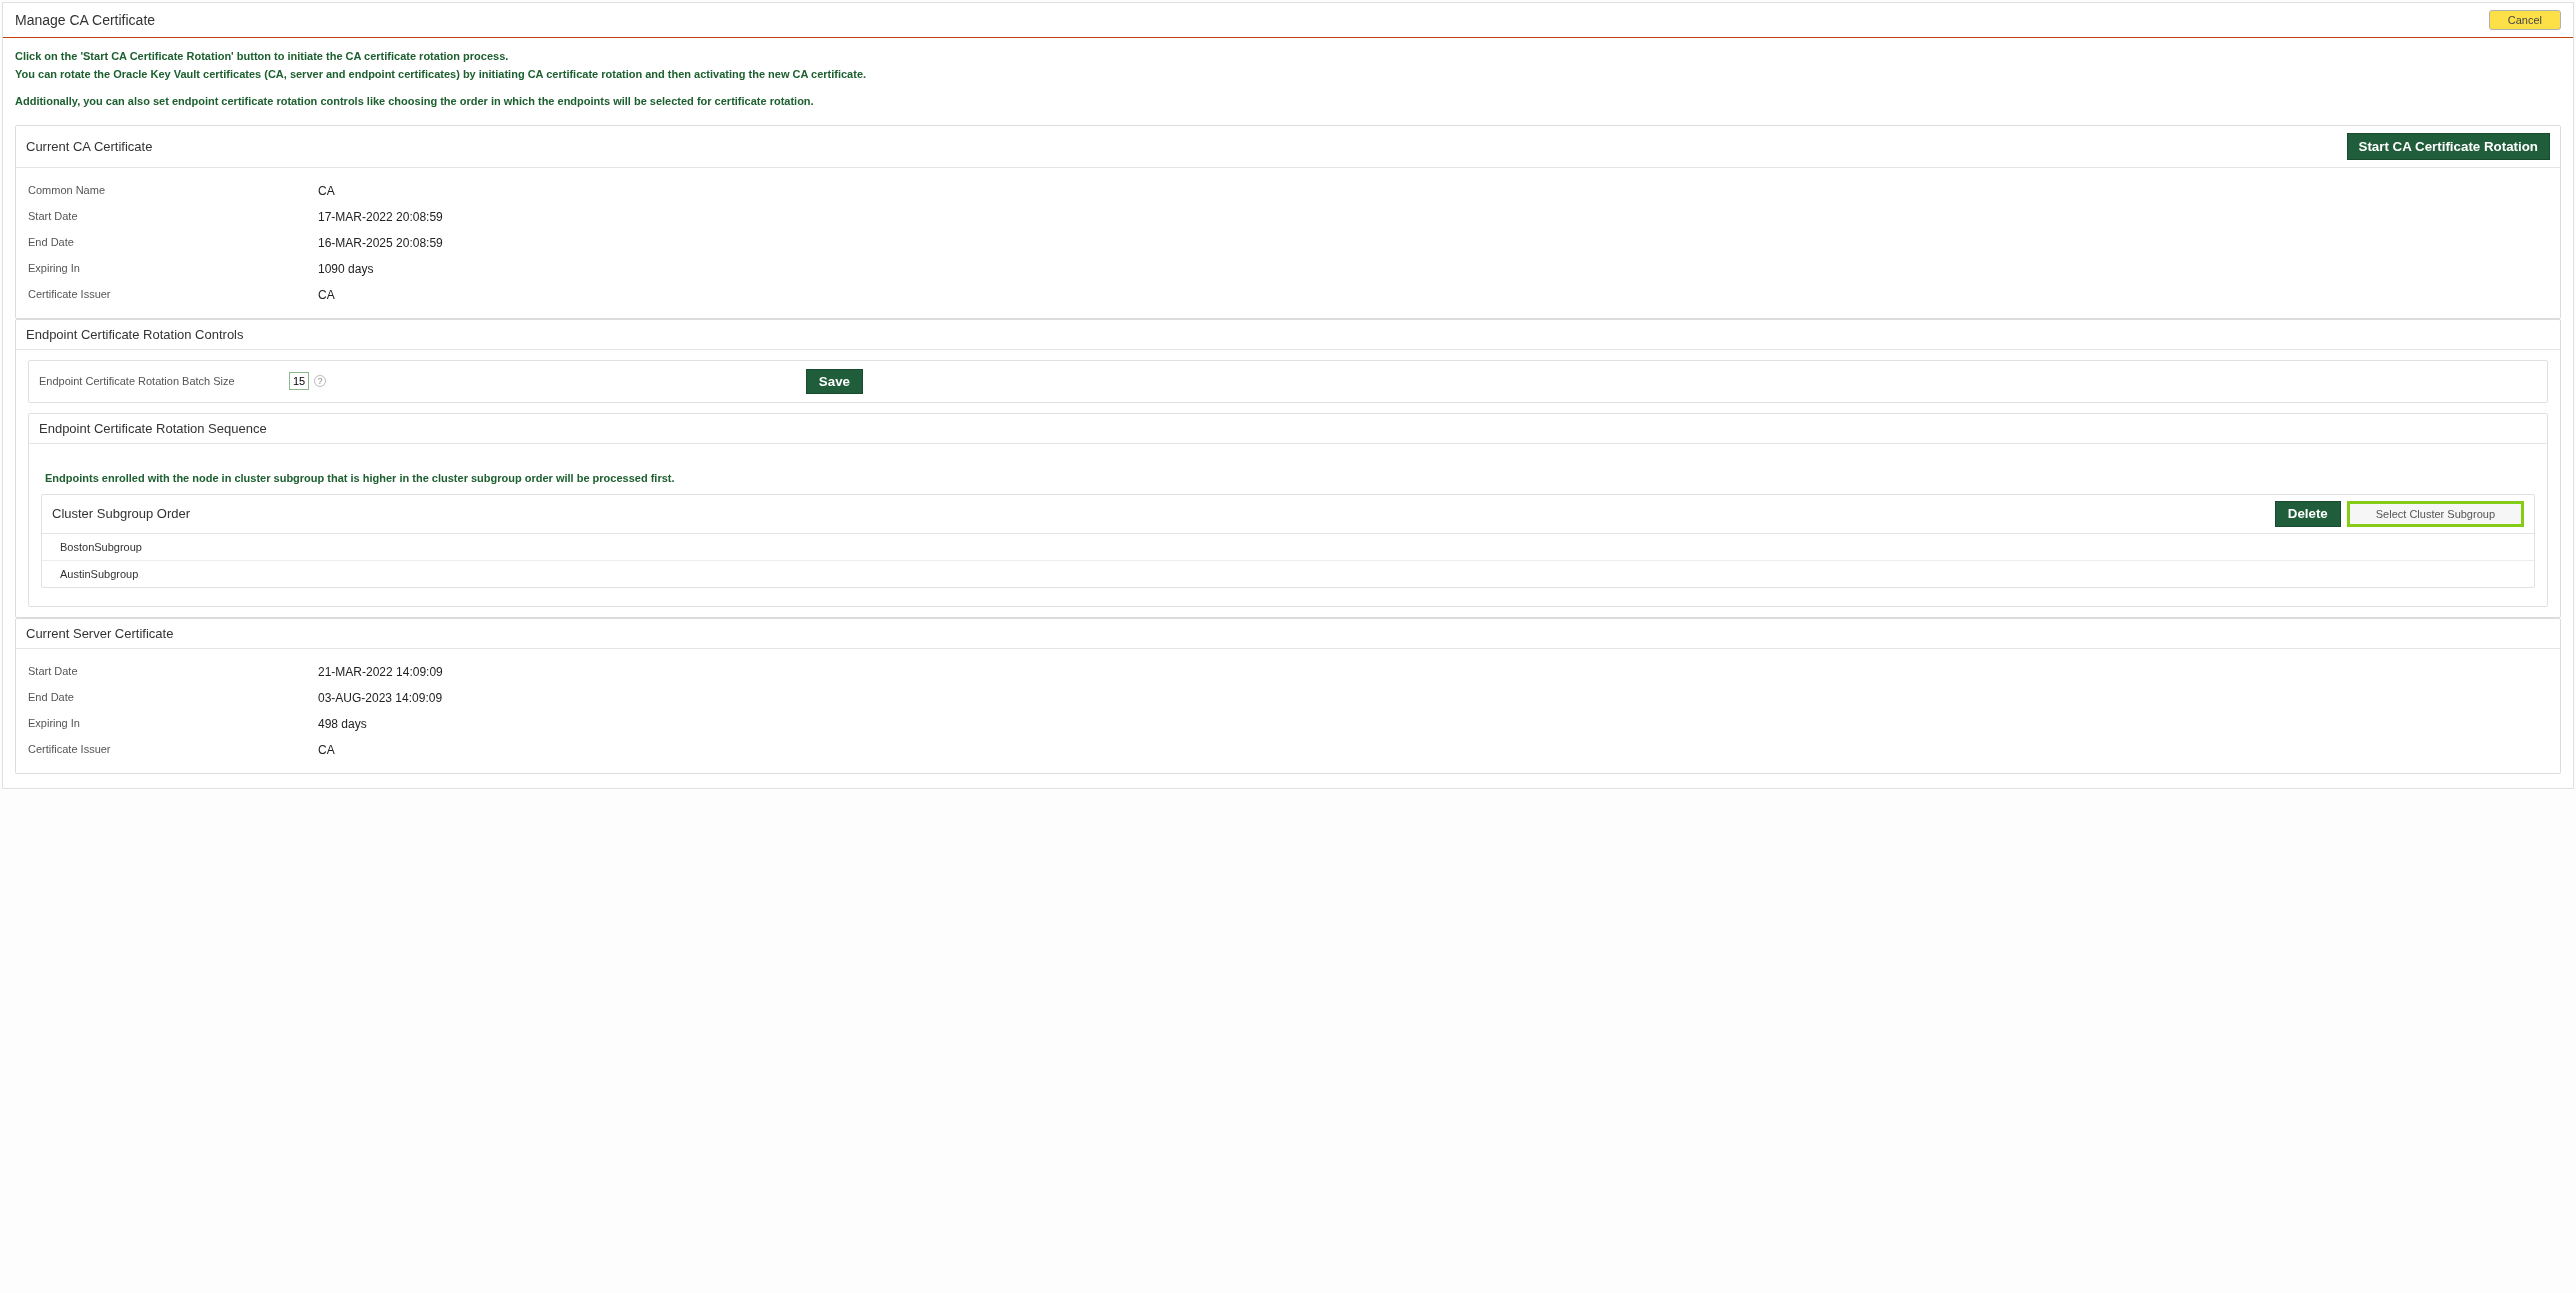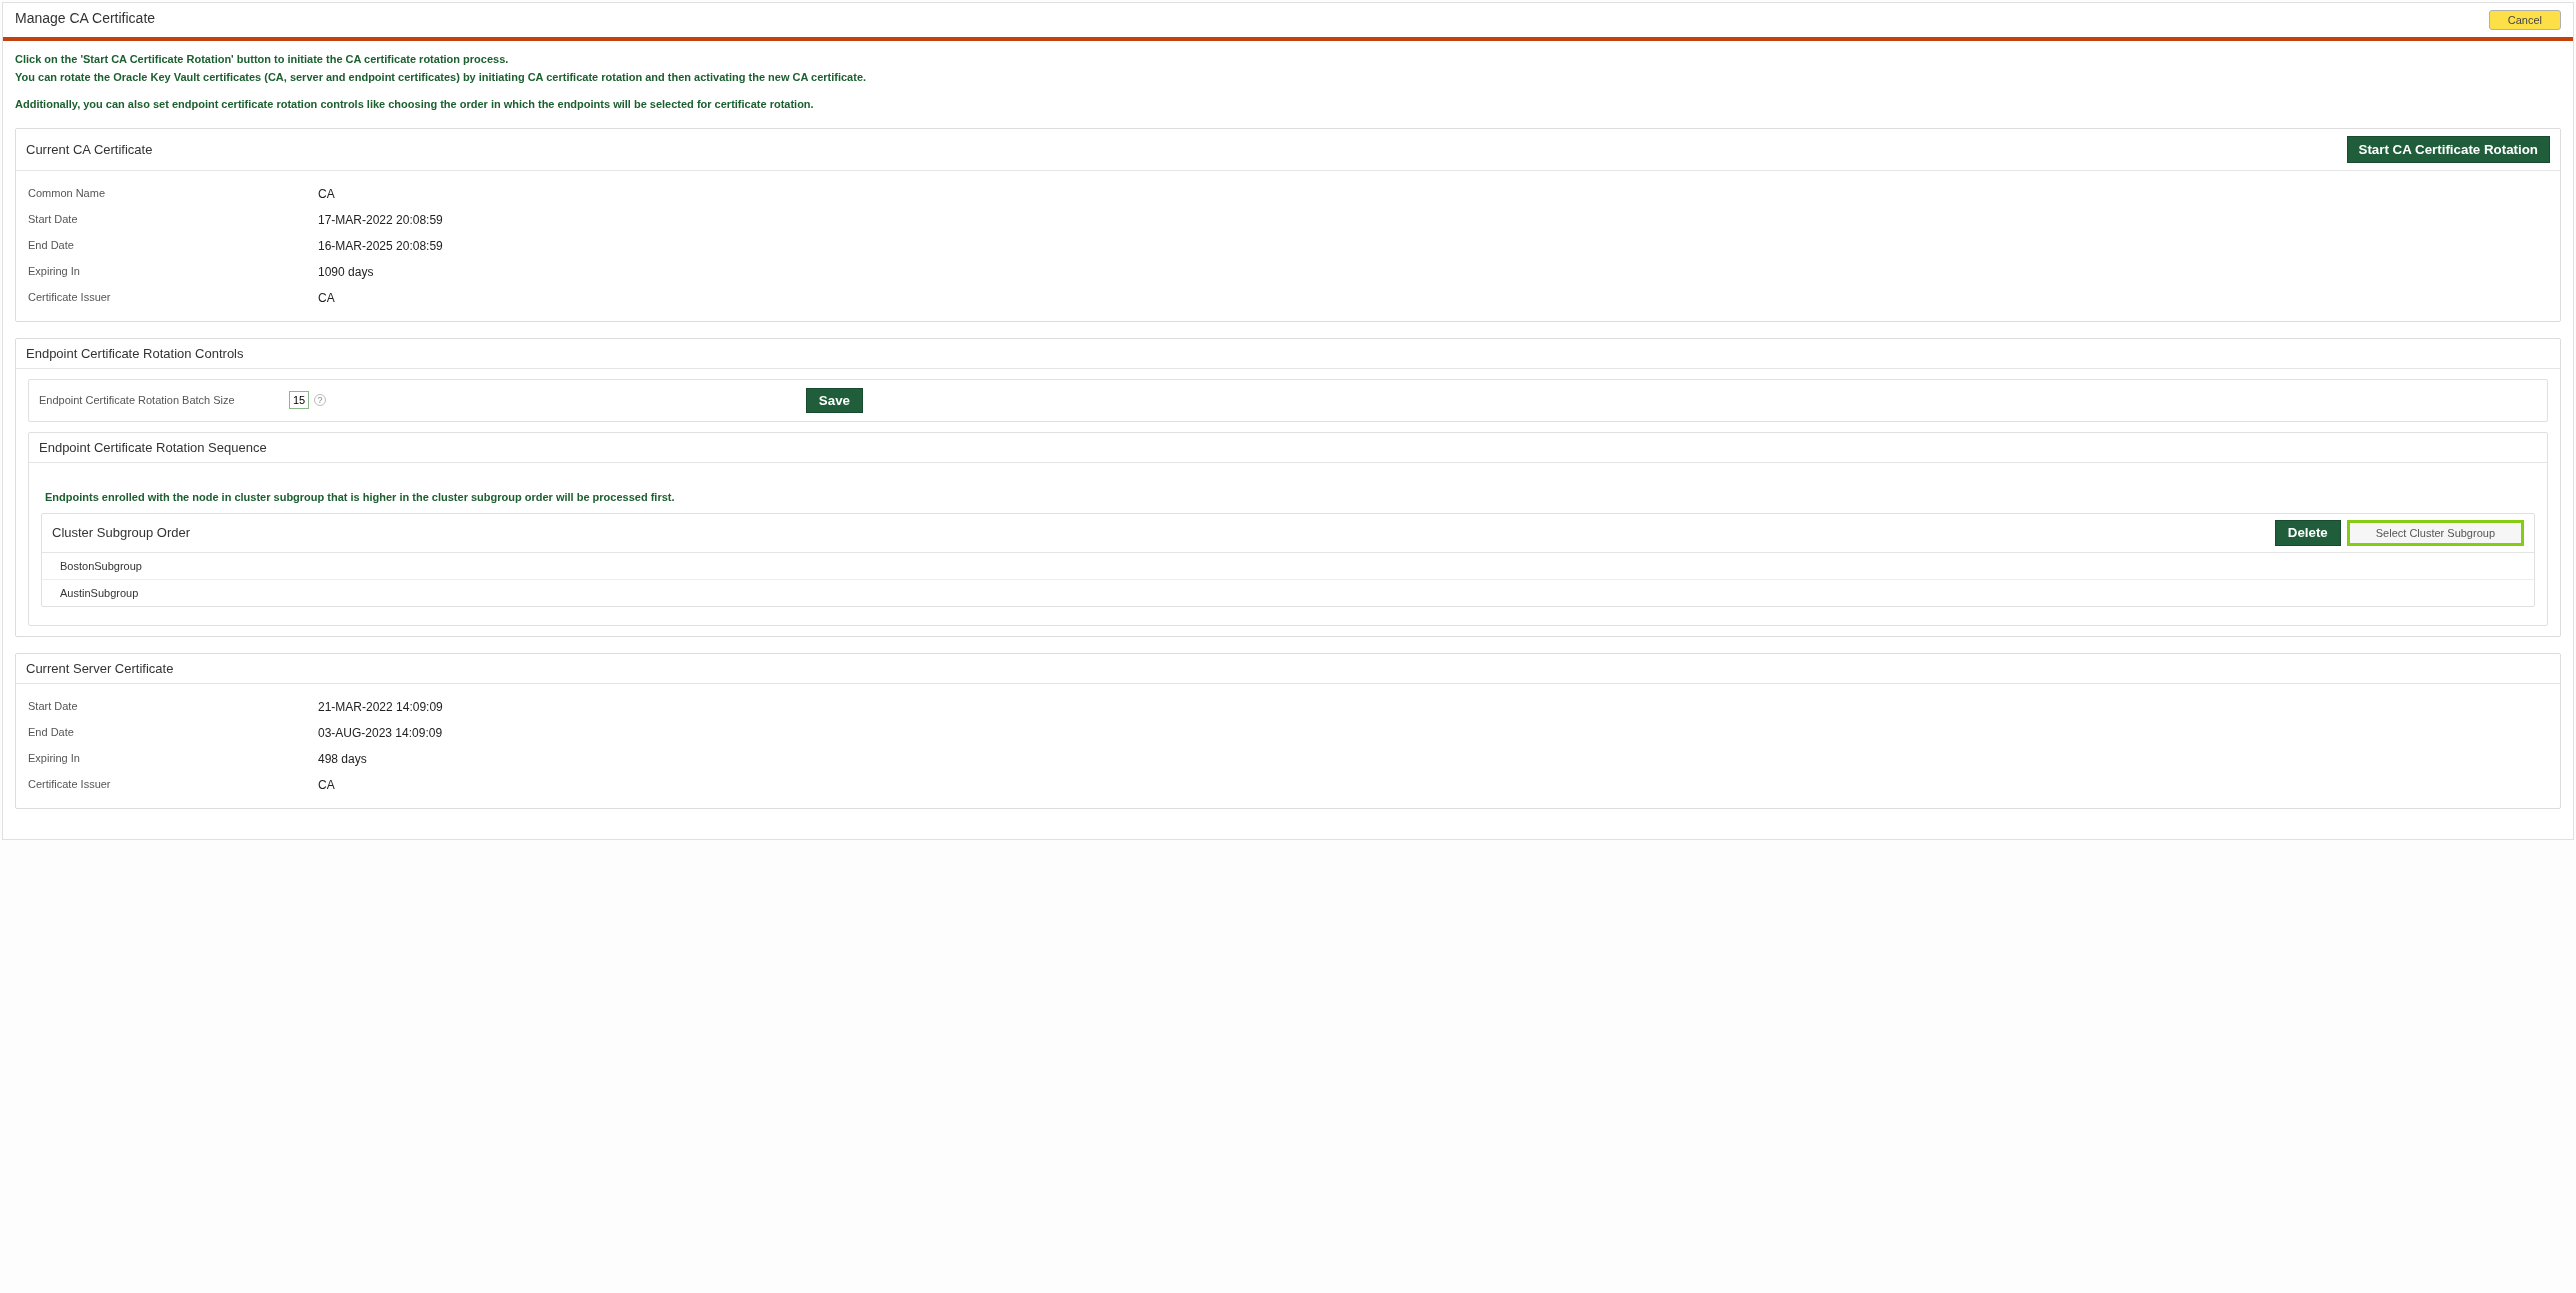--- a/index.html
+++ b/index.html
@@ -11,23 +11,23 @@
     background: #fdfdfd;
   }
   .page-border {
     border: 1px solid #e0e0e0;
     margin: 2px;
     background: #fff;
   }
   .page-header {
     display: flex;
     justify-content: space-between;
-    align-items: flex-start;
+    align-items: center;
     padding: 7px 12px;
-    border-bottom: 4px solid #c2410c;
+    border-bottom: 1px solid #c2410c;
   }
   .page-title {
     font-size: 14px;
     color: #333;
     font-weight: normal;
   }
   .btn {
     border: 1px solid #b0b0b0;
     background: #fde047;
     border-radius: 3px;
@@ -65,21 +65,20 @@
     font-size: 11px;
     font-weight: bold;
     line-height: 1.6;
     margin-bottom: 14px;
   }
   .intro p { margin: 0; }
   .intro .gap { margin-top: 10px; }
   .panel {
     border: 1px solid #dcdcdc;
     border-radius: 2px;
-    margin-bottom: 16px;
     background: #fff;
   }
   .panel-header {
     display: flex;
     justify-content: space-between;
     align-items: center;
     padding: 7px 10px;
     border-bottom: 1px solid #e4e4e4;
   }
   .panel-title {

